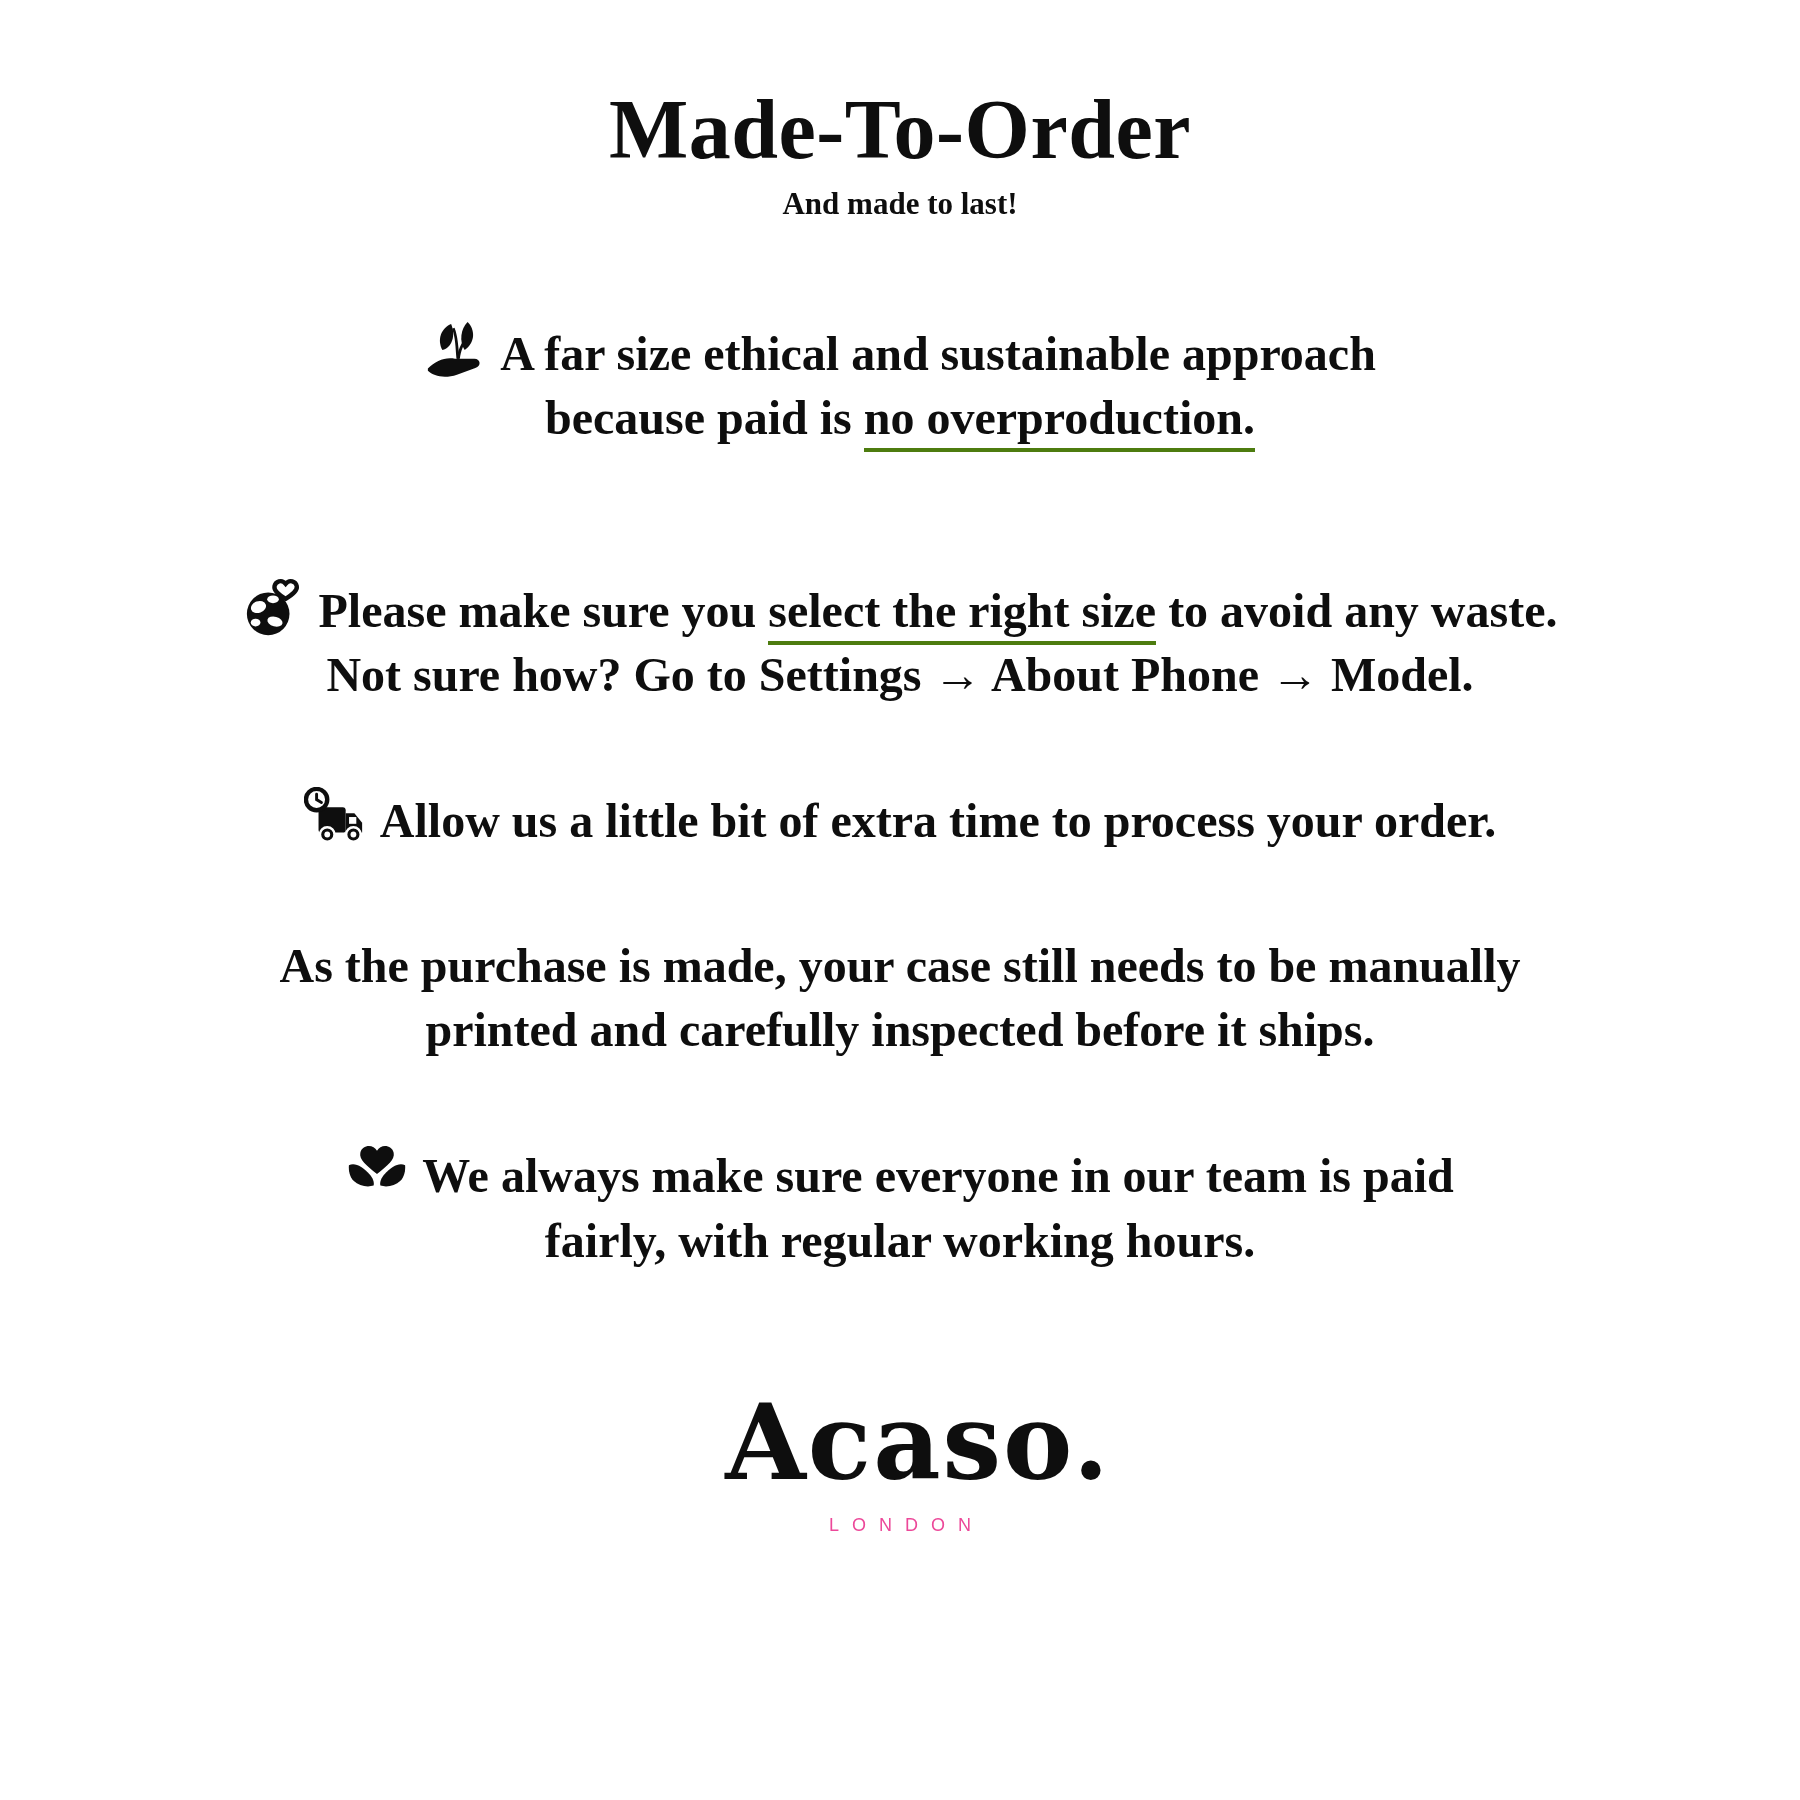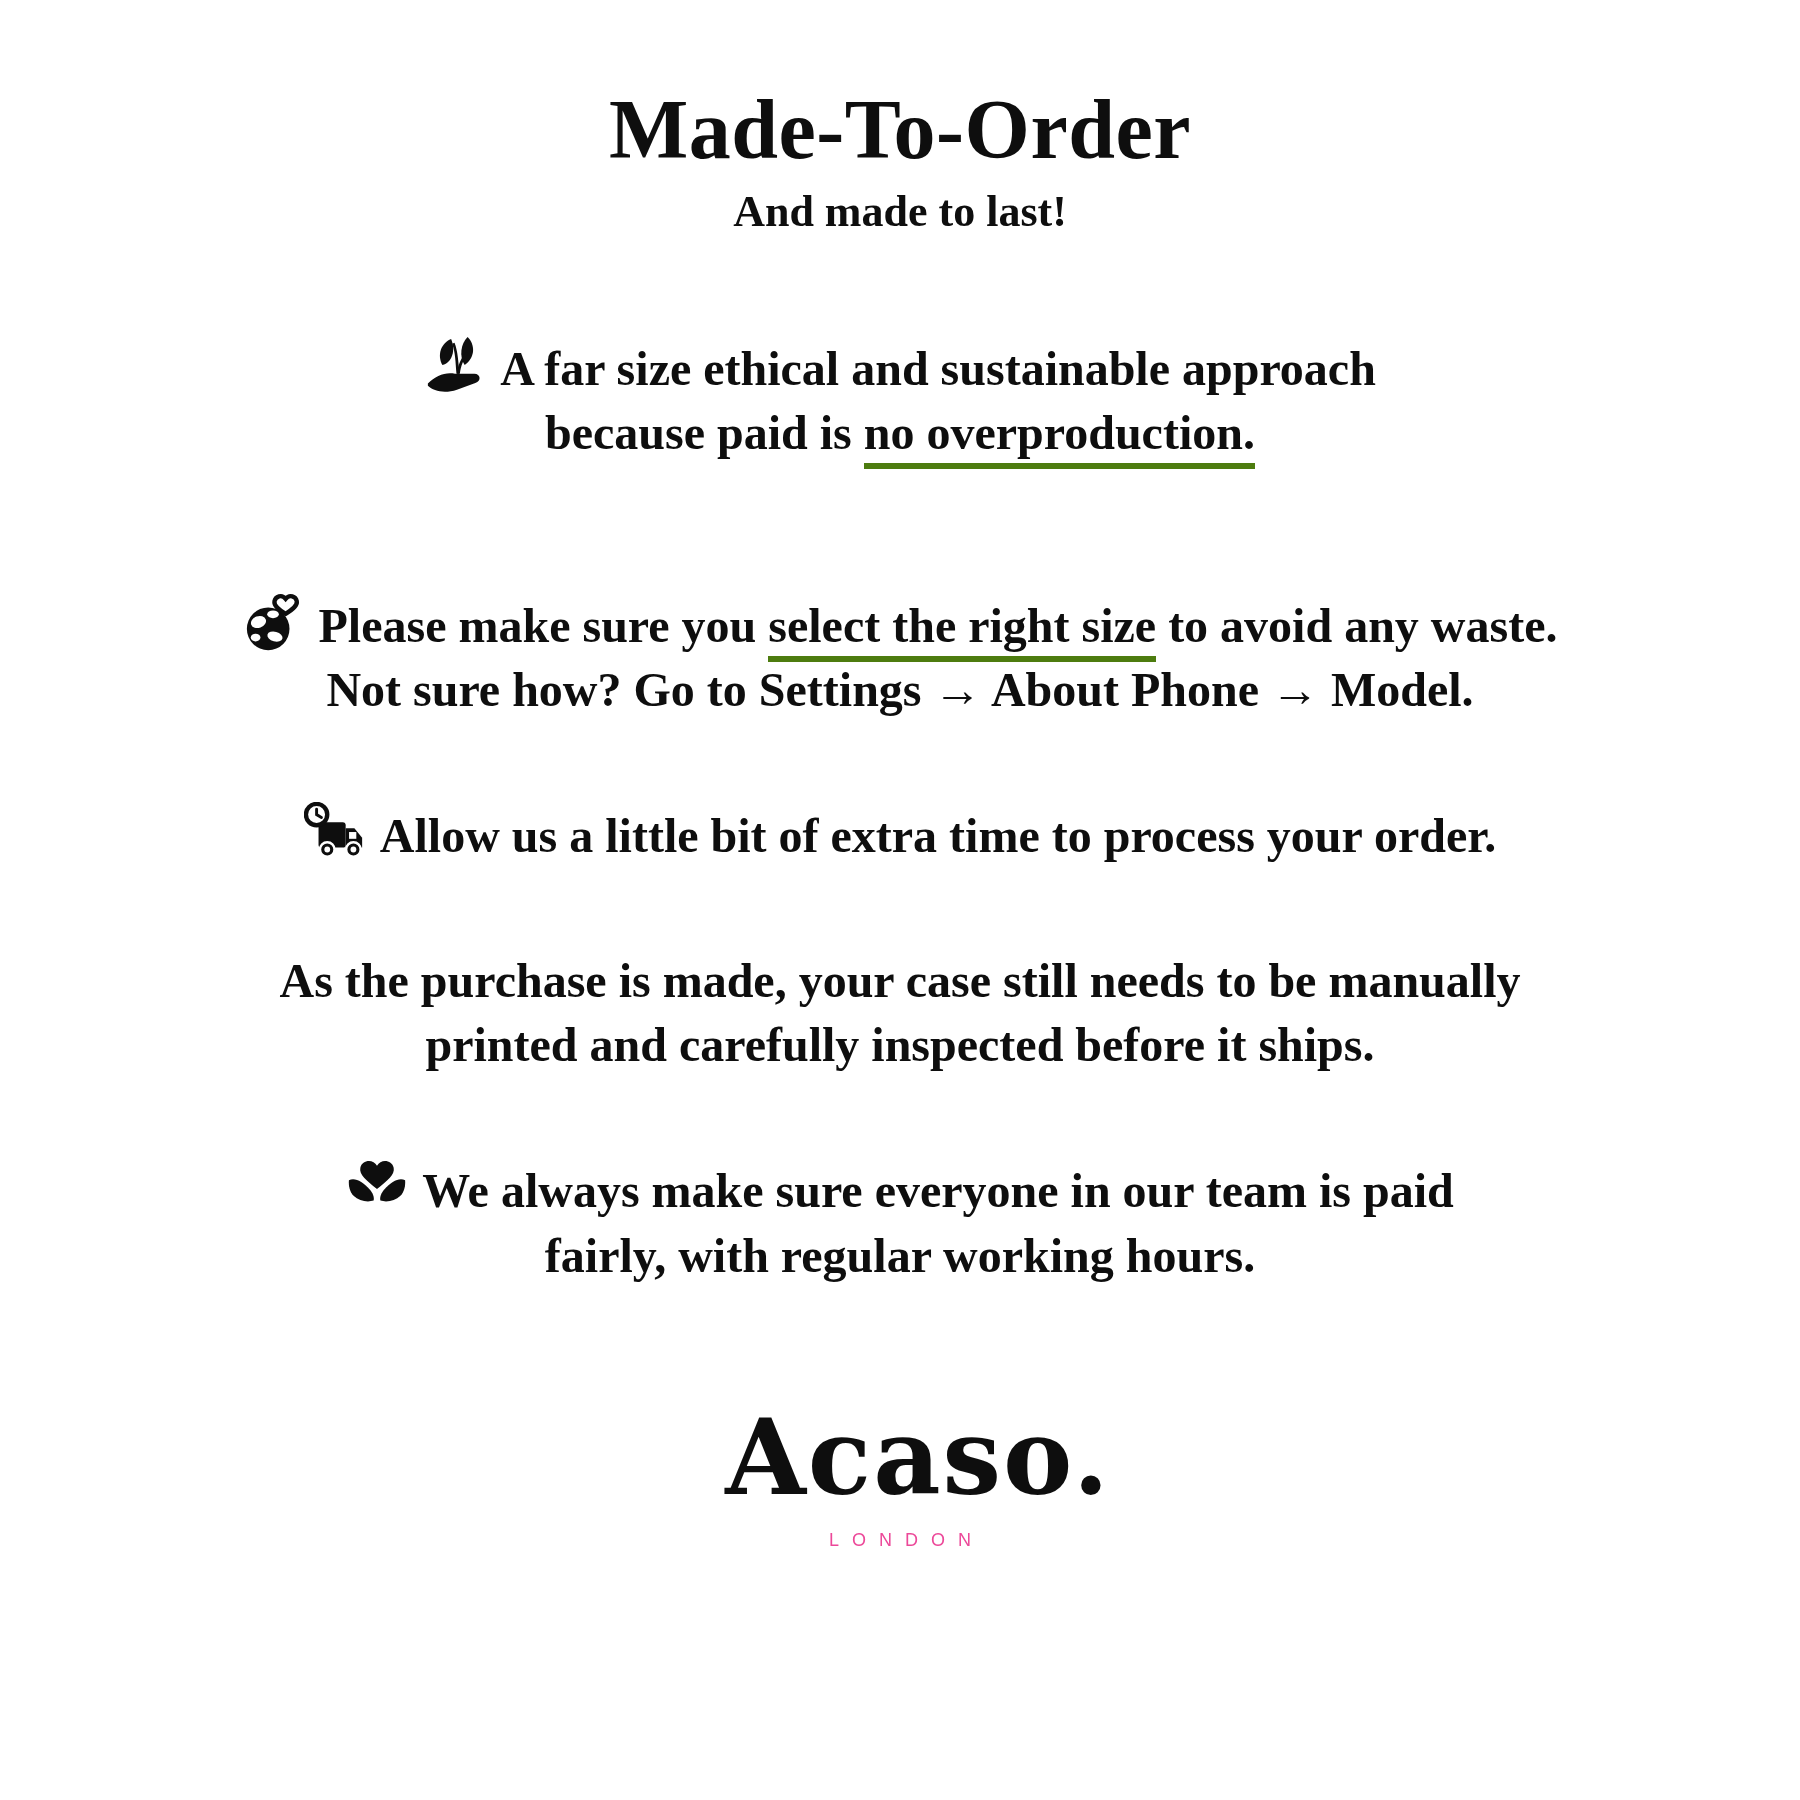--- a/index.html
+++ b/index.html
@@ -17,33 +17,33 @@
   }
   .title {
     padding-top: 88px;
     font-size: 84px;
     font-weight: 700;
     letter-spacing: 0.5px;
     line-height: 1.0;
   }
   .subtitle {
     margin-top: 14px;
-    font-size: 44px;
+    font-size: 31px;
     font-weight: 700;
   }
   .content {
     margin-top: 98px;
     font-size: 48px;
     font-weight: 700;
     line-height: 1.34;
   }
   .para { margin: 0 70px 80px 70px; }
   .para.gap-large { margin-bottom: 126px; }
   .u {
-    border-bottom: 6px solid #4d7c0f;
+    border-bottom: 4px solid #4d7c0f;
     padding-bottom: 4px;
   }
   .ic {
     display: inline-block;
     width: 62px; height: 62px;
     vertical-align: -12px;
     margin-right: 14px;
   }
   .ic svg { width: 100%; height: 100%; display: block; }
   .brand {

